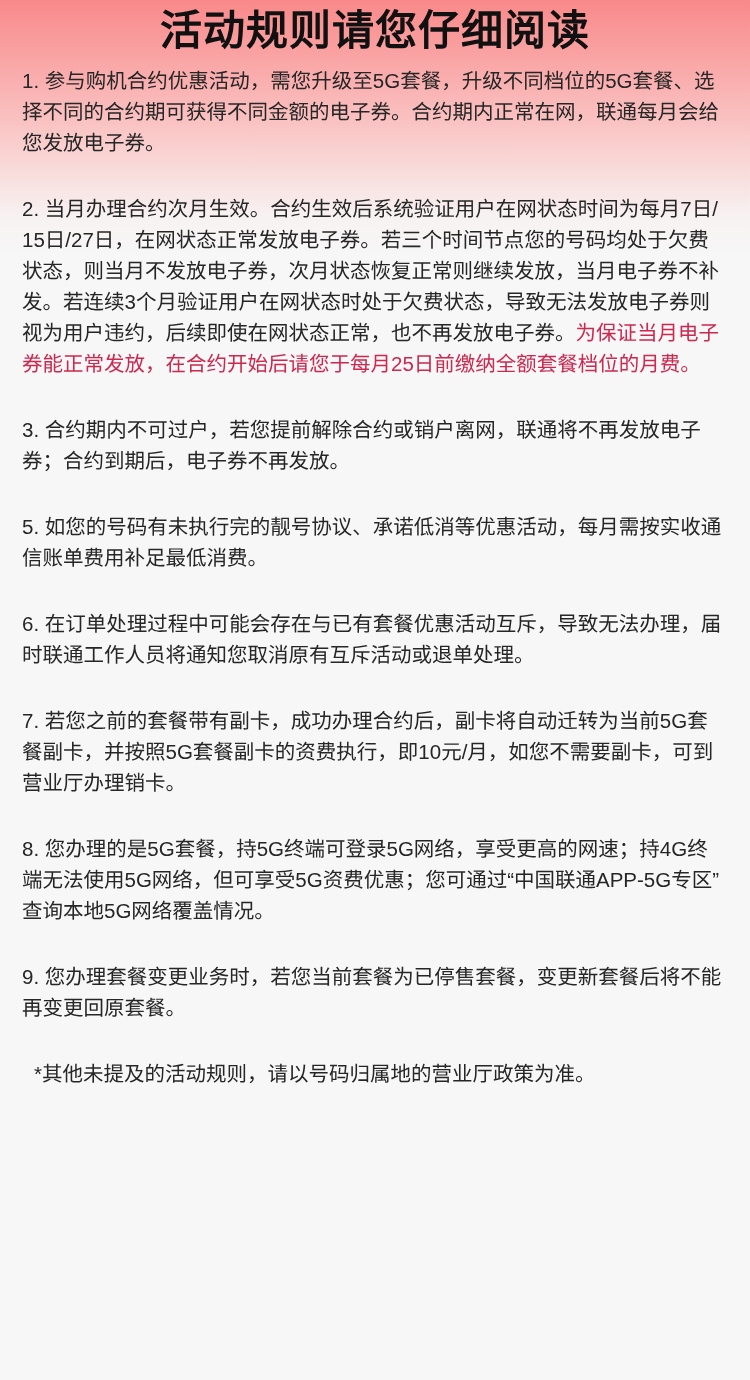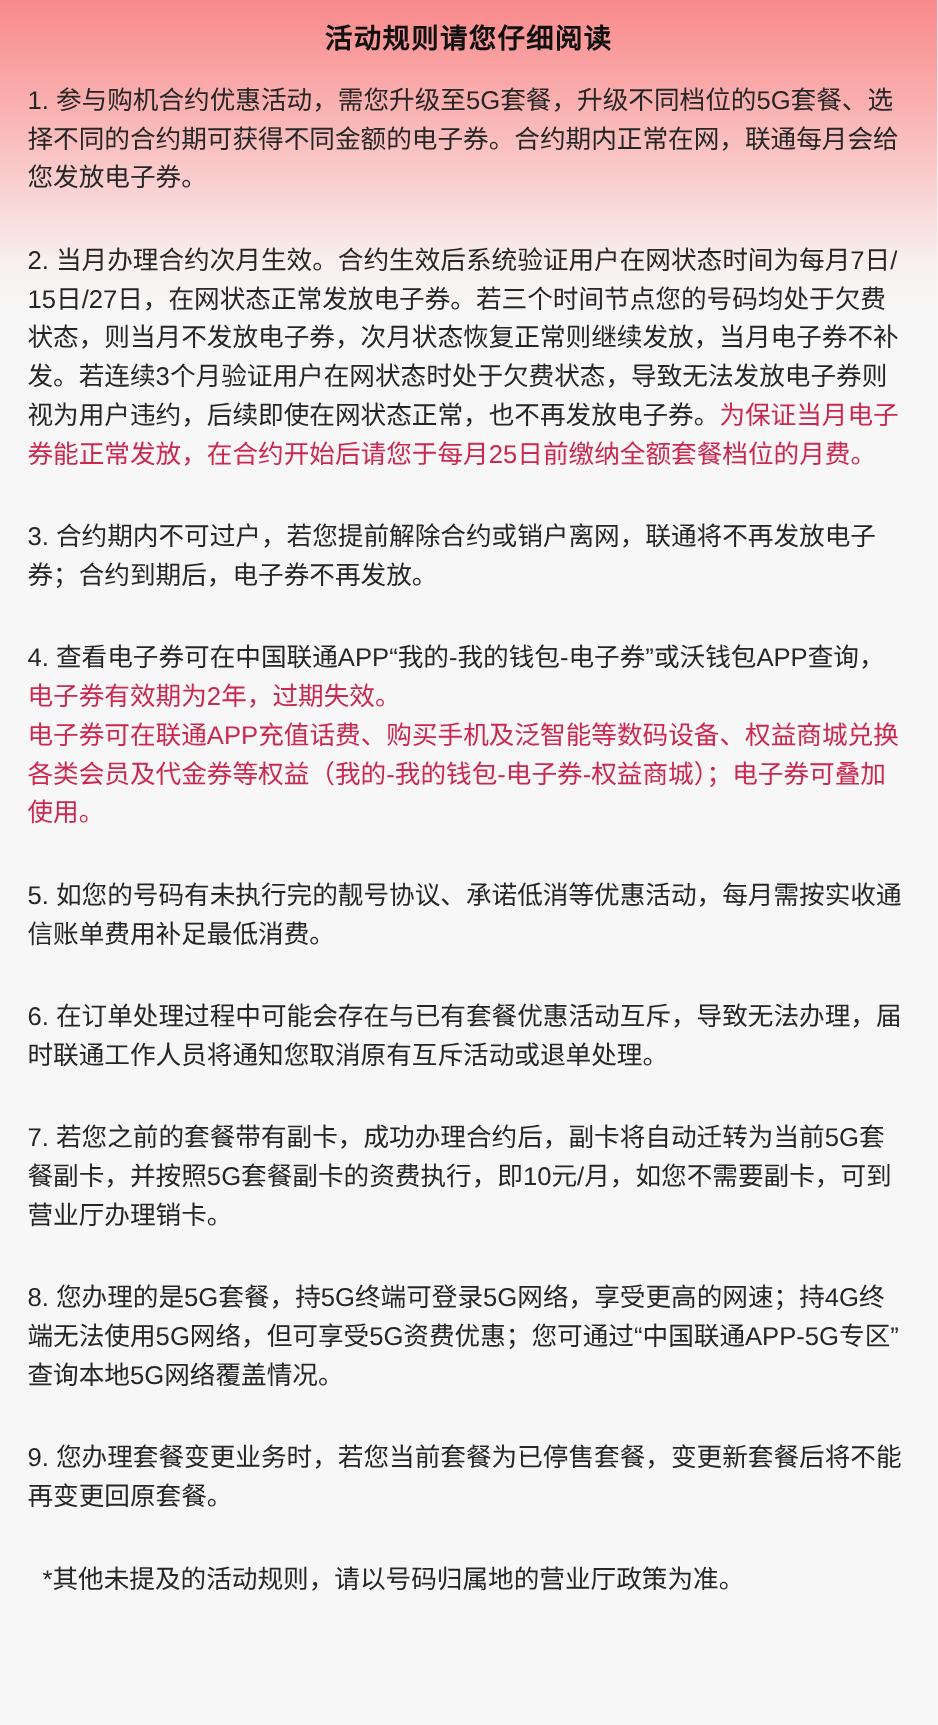--- a/index.html
+++ b/index.html
@@ -15,21 +15,21 @@
   .page {
     width: 750px;
     height: 1380px;
     overflow: hidden;
     box-sizing: border-box;
     background: linear-gradient(to bottom, #f9898a 0px, #fabfbf 115px, #f7f2f1 215px, #f7f7f7 255px) #f7f7f7;
   }
   .title {
     margin: 0;
     padding-top: 10px;
-    font-size: 22px;
+    font-size: 42px;
     line-height: 41px;
     font-weight: bold;
     text-align: center;
     color: #111111;
     letter-spacing: 1px;
   }
   .rules {
     margin-top: 14px;
     padding: 0 22px;
   }
@@ -60,21 +60,20 @@
   <h1 class="title">活动规则请您仔细阅读</h1>
 
   <div class="rules">
 
     <p class="rule"><span>1. 参与购机合约优惠活动，需您升级至5G套餐，升级不同档位的5G套餐、选择不同的合约期可获得不同金额的电子券。合约期内正常在网，联通每月会给您发放电子券。</span></p>
 
     <p class="rule"><span>2. 当月办理合约次月生效。合约生效后系统验证用户在网状态时间为每月7日/15日/27日，在网状态正常发放电子券。若三个时间节点您的号码均处于欠费状态，则当月不发放电子券，次月状态恢复正常则继续发放，当月电子券不补发。若连续3个月验证用户在网状态时处于欠费状态，导致无法发放电子券则视为用户违约，后续即使在网状态正常，也不再发放电子券。</span><span class="hl">为保证当月电子券能正常发放，在合约开始后请您于每月25日前缴纳全额套餐档位的月费。</span></p>
 
     <p class="rule"><span>3. 合约期内不可过户，若您提前解除合约或销户离网，联通将不再发放电子券；合约到期后，电子券不再发放。</span></p>
 
-    <p class="rule"><span>4. 查看电子券可在中国联通APP“我的-我的钱包-电子券”或沃钱包APP查询，</span><br><span class="hl">电子券有效期为2年，过期失效。</span><br><span class="hl">电子券可在联通APP充值话费、购买手机及泛智能等数码设备、权益商城兑换各类会员及代金券等权益（我的-我的钱包-电子券-权益商城）；电子券可叠加使用。</span></p>
 
     <p class="rule"><span>5. 如您的号码有未执行完的靓号协议、承诺低消等优惠活动，每月需按实收通信账单费用补足最低消费。</span></p>
 
     <p class="rule"><span>6. 在订单处理过程中可能会存在与已有套餐优惠活动互斥，导致无法办理，届时联通工作人员将通知您取消原有互斥活动或退单处理。</span></p>
 
     <p class="rule"><span>7. 若您之前的套餐带有副卡，成功办理合约后，副卡将自动迁转为当前5G套餐副卡，并按照5G套餐副卡的资费执行，即10元/月，如您不需要副卡，可到营业厅办理销卡。</span></p>
 
     <p class="rule"><span>8. 您办理的是5G套餐，持5G终端可登录5G网络，享受更高的网速；持4G终端无法使用5G网络，但可享受5G资费优惠；您可通过“中国联通APP-5G专区”查询本地5G网络覆盖情况。</span></p>
 
     <p class="rule"><span>9. 您办理套餐变更业务时，若您当前套餐为已停售套餐，变更新套餐后将不能再变更回原套餐。</span></p>

